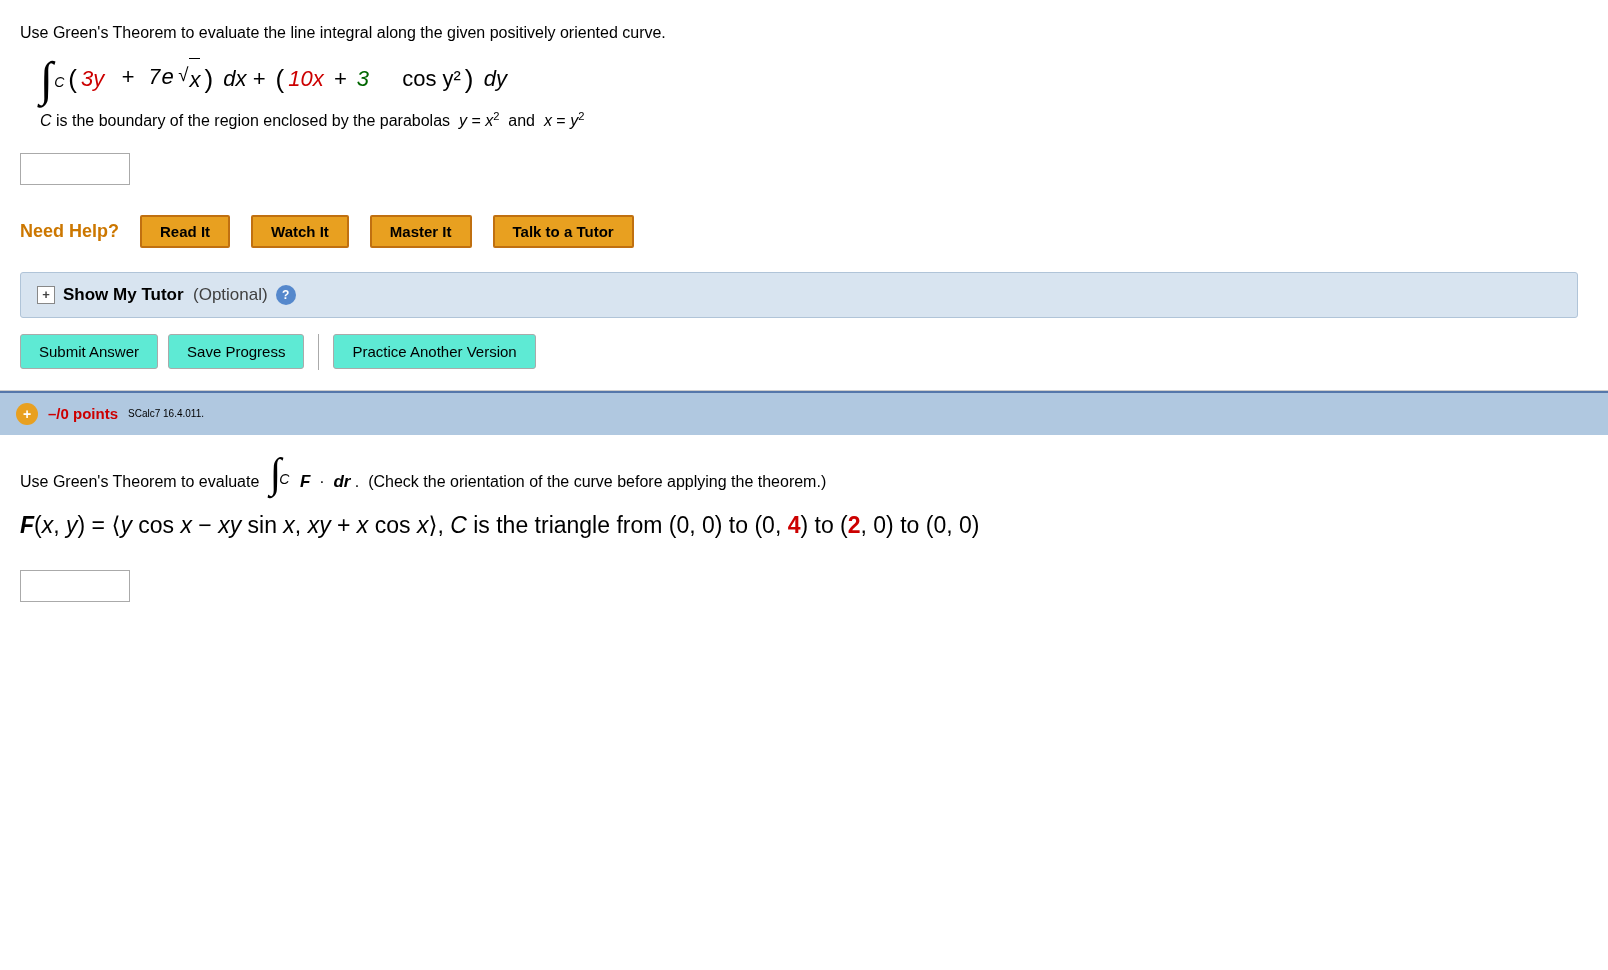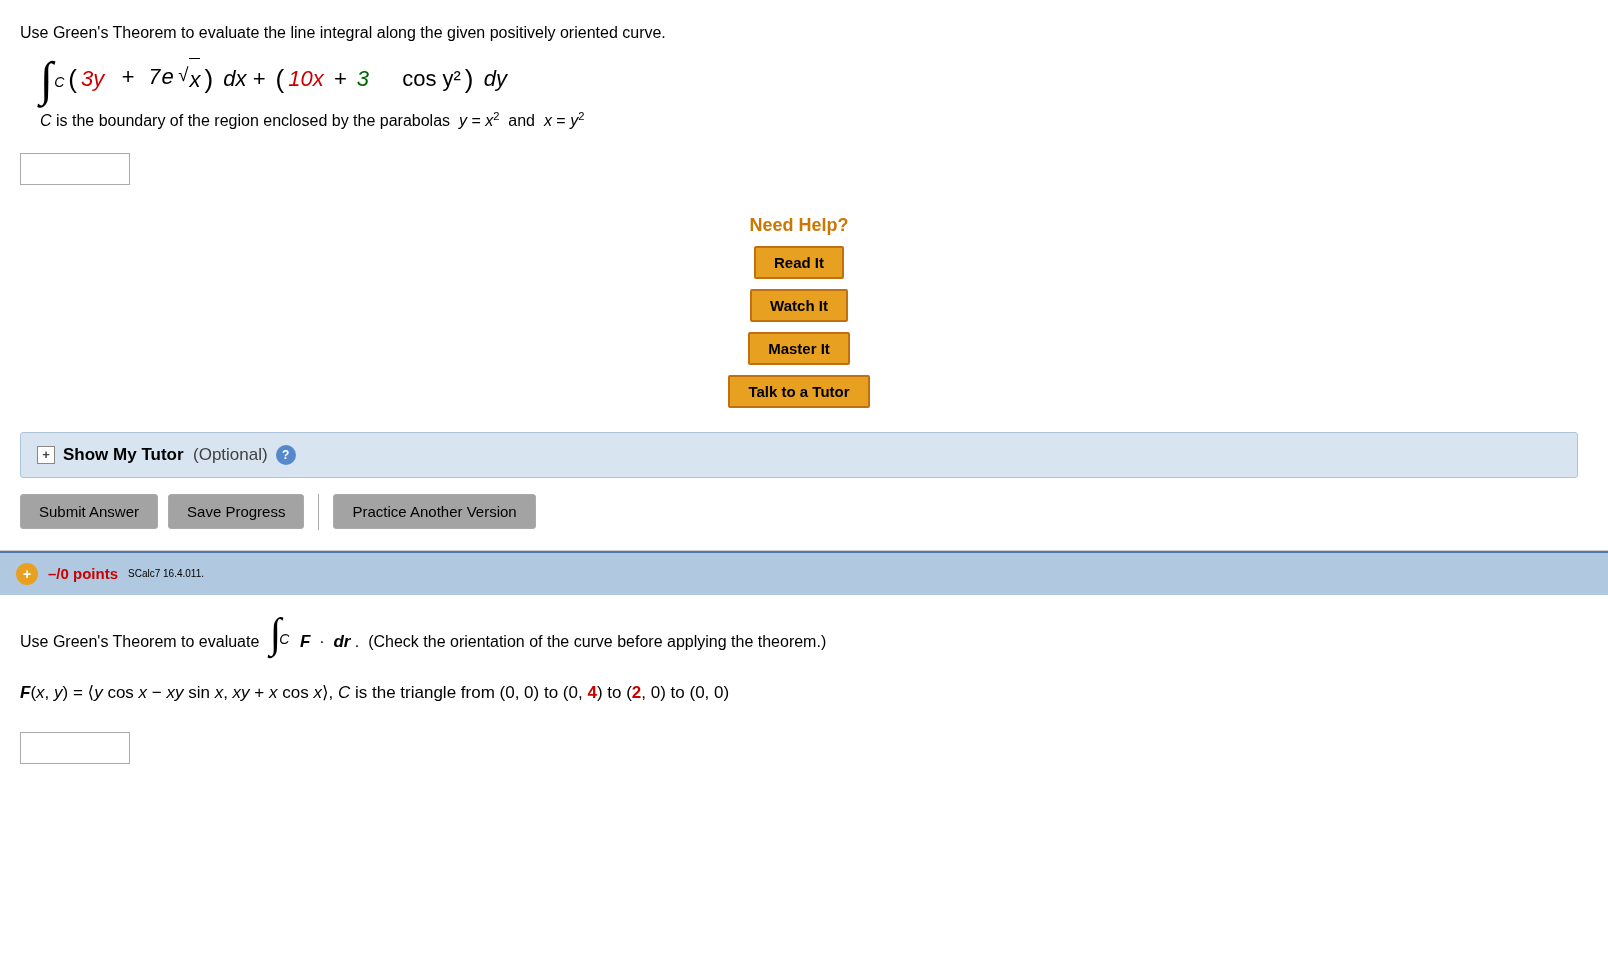--- a/index.html
+++ b/index.html
@@ -51,24 +51,23 @@
       height: 32px;
       display: inline-block;
       margin: 8px 0 16px 0;
       background: #fff;
     }
 
     
     .need-help-row {
       display: flex;
       align-items: center;
-      gap: 10px;
+      gap: 21px;
       margin: 10px 0 6px 0;
       flex-wrap: wrap;
-      flex-direction: column;
     }
 
     .need-help-label {
       color: #cc7700;
       font-weight: bold;
       font-size: 18px;
     }
 
     .help-button {
       background: #e8a020;
@@ -137,21 +136,21 @@
     
     .action-buttons-row {
       display: flex;
       align-items: center;
       gap: 10px;
       margin: 8px 0 0 0;
       flex-wrap: wrap;
     }
 
     .action-btn {
-      background: #a3a3a3;
+      background: #5eead4;
       border: 1px solid #aaa;
       padding: 8px 18px;
       font-size: 15px;
       cursor: pointer;
       border-radius: 3px;
       color: #000;
     }
 
     .btn-divider {
       width: 1px;
@@ -320,21 +319,21 @@
       <span class="integral-display2">
         <span class="integral-large">∫</span>
         <span class="int-sub-c">C</span>
       </span>
       <span style="font-weight:bold; font-style:italic; font-size:17px;">F</span>
       <span style="font-style:normal;">&nbsp;·&nbsp;</span>
       <span style="font-weight:bold; font-style:italic; font-size:17px;">dr</span>
       <span>.&nbsp;&nbsp;(Check the orientation of the curve before applying the theorem.)</span>
     </p>
 
-    <p class="problem-text" style="margin-top:24px; font-size:17px;">
+    <p class="problem-text" style="margin-top:12px; font-size:23px;">
       <span style="font-weight:bold; font-style:italic;">F</span>(<span style="font-style:italic;">x</span>,&nbsp;<span style="font-style:italic;">y</span>) = ⟨<span style="font-style:italic;">y</span>&nbsp;cos&nbsp;<span style="font-style:italic;">x</span>&nbsp;−&nbsp;<span style="font-style:italic;">xy</span>&nbsp;sin&nbsp;<span style="font-style:italic;">x</span>,&nbsp;<span style="font-style:italic;">xy</span>&nbsp;+&nbsp;<span style="font-style:italic;">x</span>&nbsp;cos&nbsp;<span style="font-style:italic;">x</span>⟩,&nbsp;<span style="font-style:italic;">C</span>&nbsp;is the triangle from (0, 0) to (0,&nbsp;<span style="color:#cc0000; font-weight:bold;">4</span>) to (<span style="color:#cc0000; font-weight:bold;">2</span>,&nbsp;0) to (0, 0)
     </p>
 
     
     <div class="answer-box" style="margin-top:16px;"></div>
 
   </div>
 
 </div>
 

